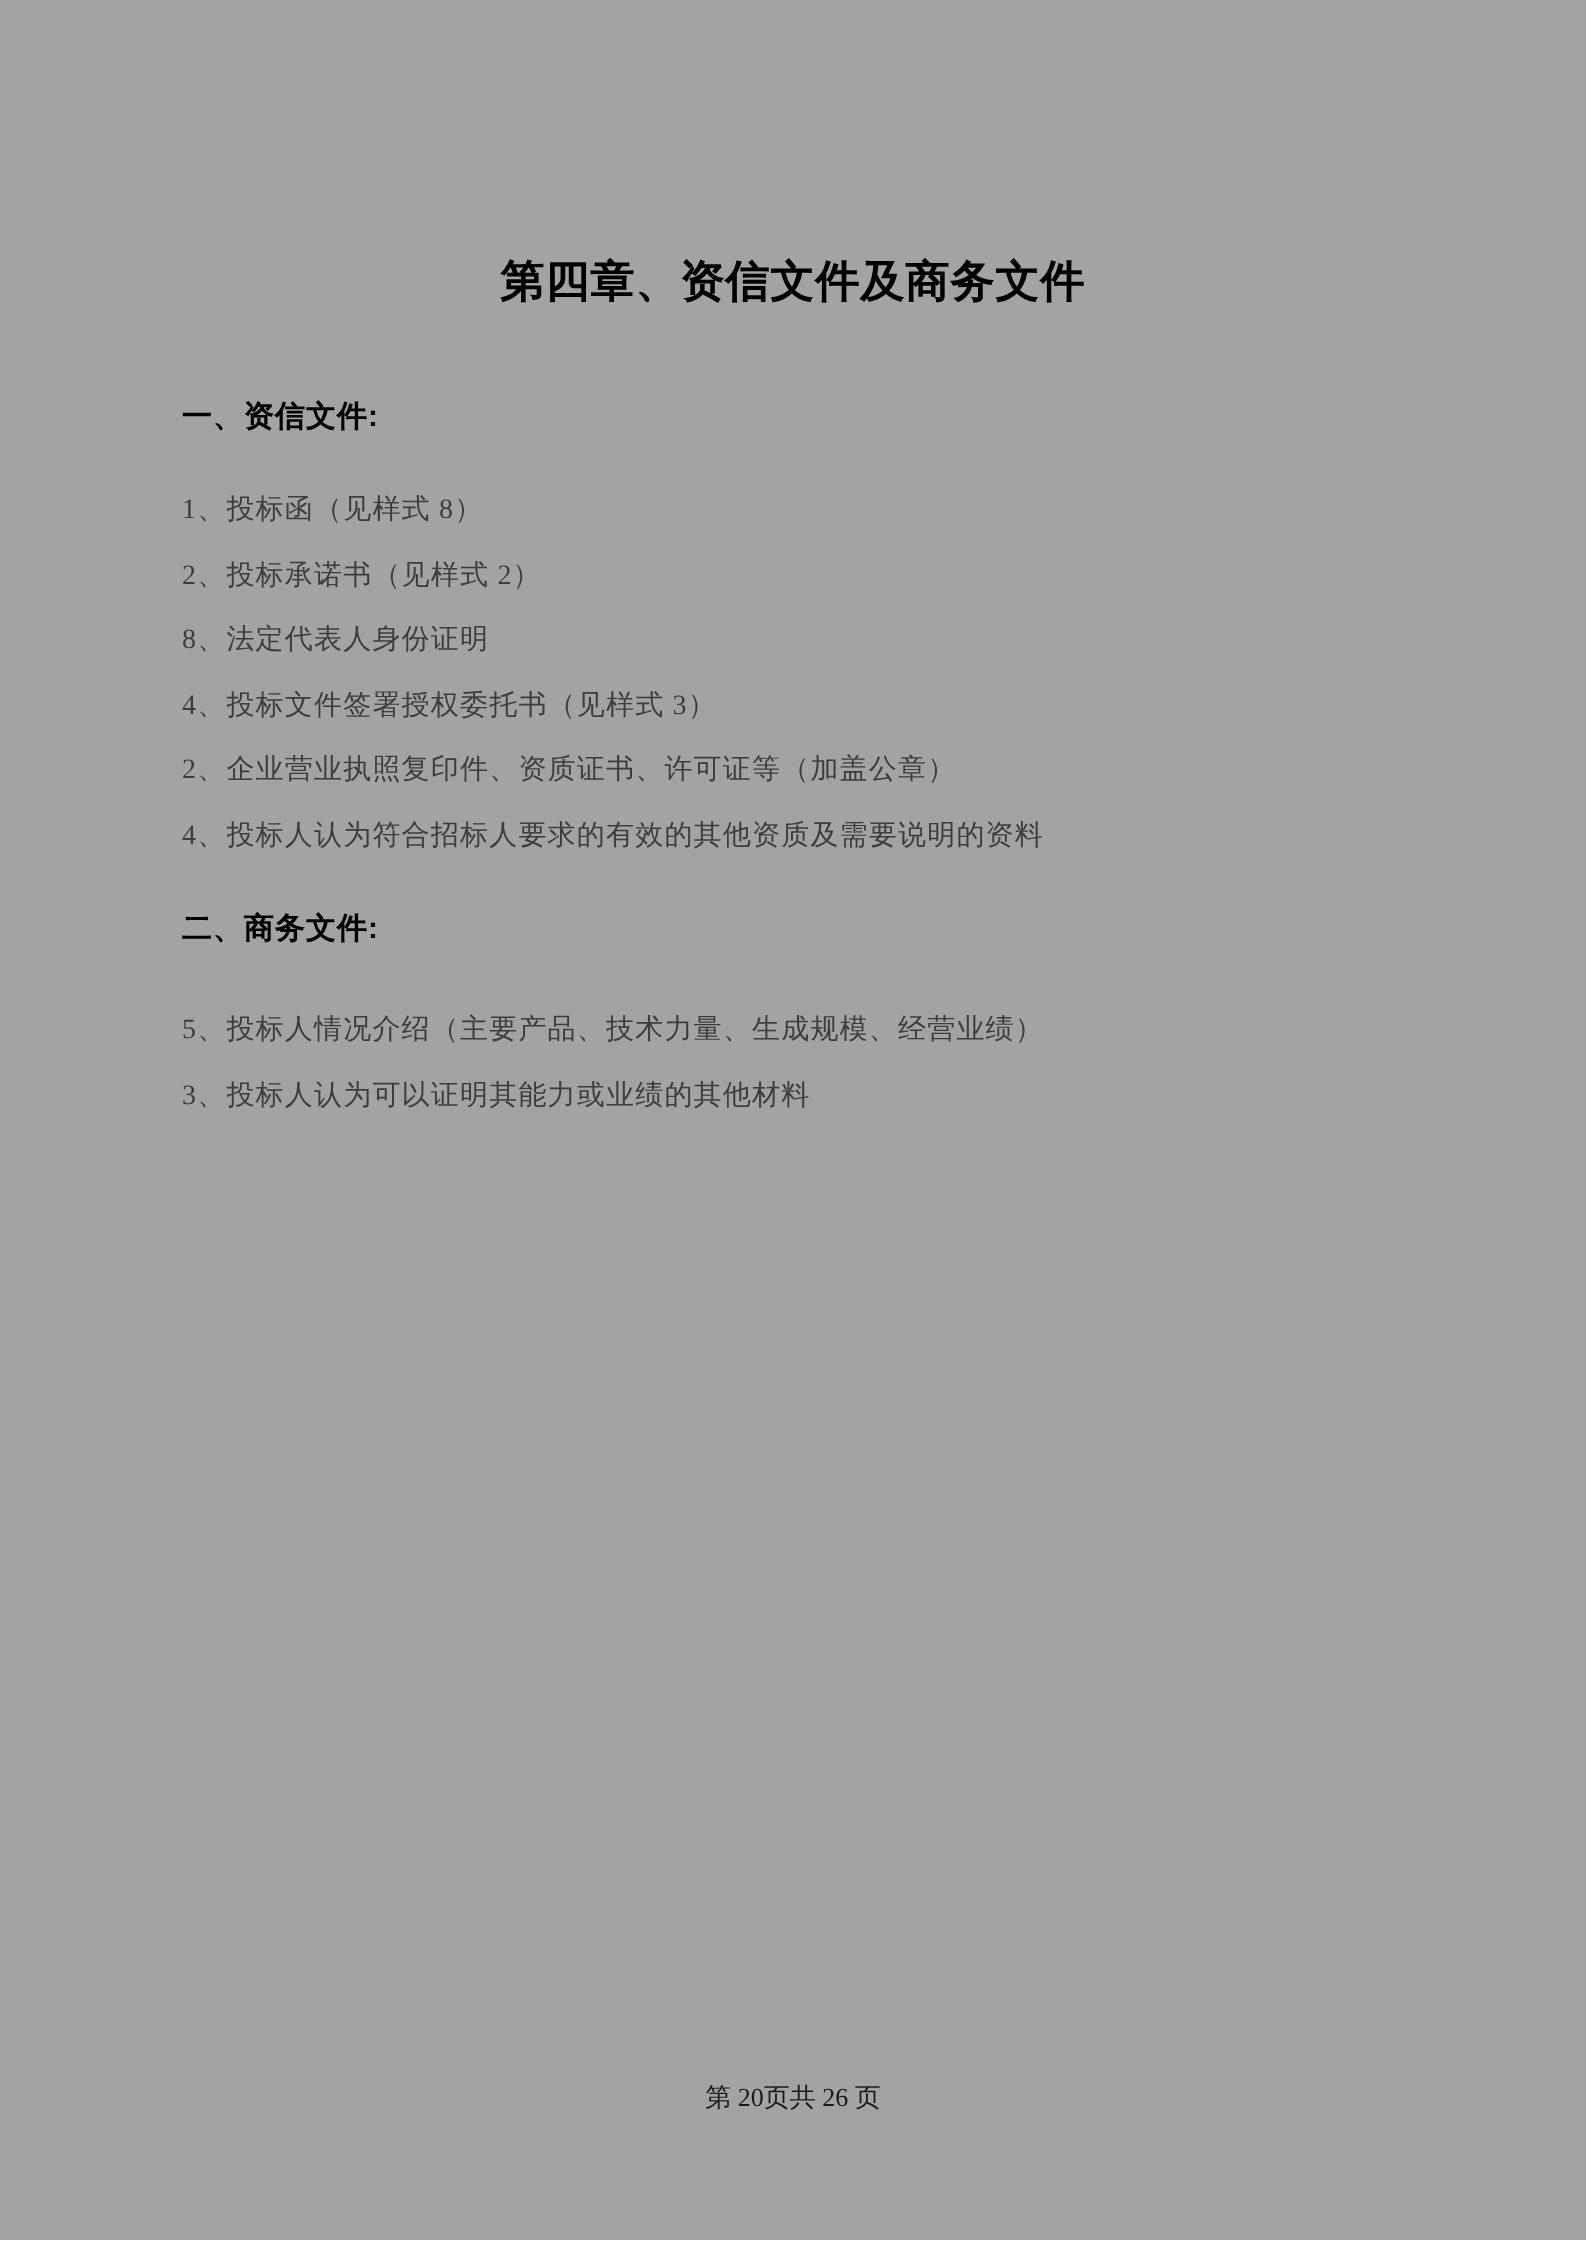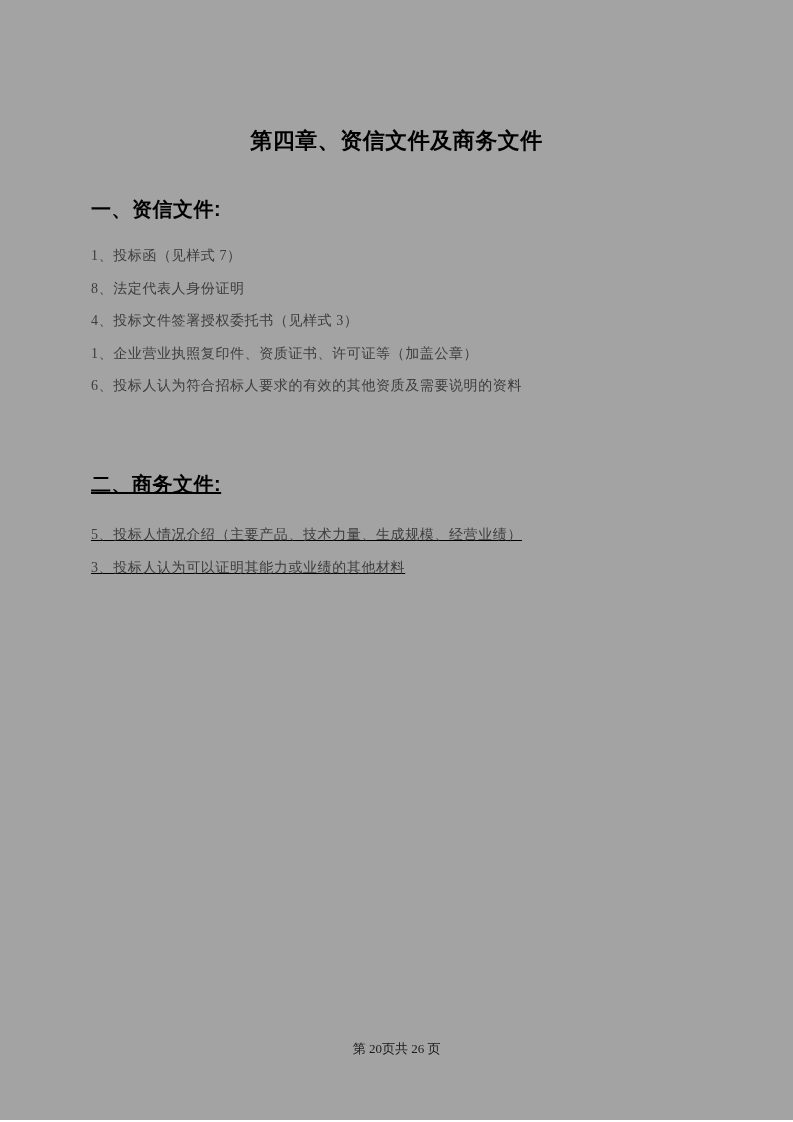--- a/index.html
+++ b/index.html
@@ -29,25 +29,25 @@
     font-weight: bold;
     color: #000000;
     letter-spacing: 0.5px;
   }
   .doc-section {
     position: absolute;
     left: 91px;
     right: 60px;
   }
   .sec-credit { top: 199px; }
-  .sec-business { top: 474px; text-decoration: underline; }
+  .sec-business { top: 455px; }
   .sec-heading {
     margin: 0 0 27px 0;
     font-family: "Liberation Sans", "DejaVu Sans", sans-serif;
-    font-size: 20px;
+    font-size: 15px;
     line-height: 20px;
     font-weight: bold;
     color: #000000;
     letter-spacing: 0.5px;
   }
   .sec-business .sec-heading {
     margin-bottom: 31px;
   }
   .doc-line {
     margin: 0 0 13px 0;
@@ -73,25 +73,26 @@
 </style>
 </head>
 <body>
 
 <div class="page">
 
   <h1 class="doc-title">第四章、资信文件及商务文件</h1>
 
   <section class="doc-section sec-credit">
     <h2 class="sec-heading">一、资信文件:</h2>
-    <p class="doc-line">1、投标函（见样式 7）</p>
+    <p class="doc-line">1、投标函（见样式 8）</p>
+    <p class="doc-line">2、投标承诺书（见样式 2）</p>
     <p class="doc-line">8、法定代表人身份证明</p>
     <p class="doc-line">4、投标文件签署授权委托书（见样式 3）</p>
-    <p class="doc-line">1、企业营业执照复印件、资质证书、许可证等（加盖公章）</p>
-    <p class="doc-line">6、投标人认为符合招标人要求的有效的其他资质及需要说明的资料</p>
+    <p class="doc-line">2、企业营业执照复印件、资质证书、许可证等（加盖公章）</p>
+    <p class="doc-line">4、投标人认为符合招标人要求的有效的其他资质及需要说明的资料</p>
   </section>
 
   <section class="doc-section sec-business">
     <h2 class="sec-heading">二、商务文件:</h2>
     <p class="doc-line">5、投标人情况介绍（主要产品、技术力量、生成规模、经营业绩）</p>
     <p class="doc-line">3、投标人认为可以证明其能力或业绩的其他材料</p>
   </section>
 
   <div class="page-footer">
     <span>第 20页共 26 页</span>

